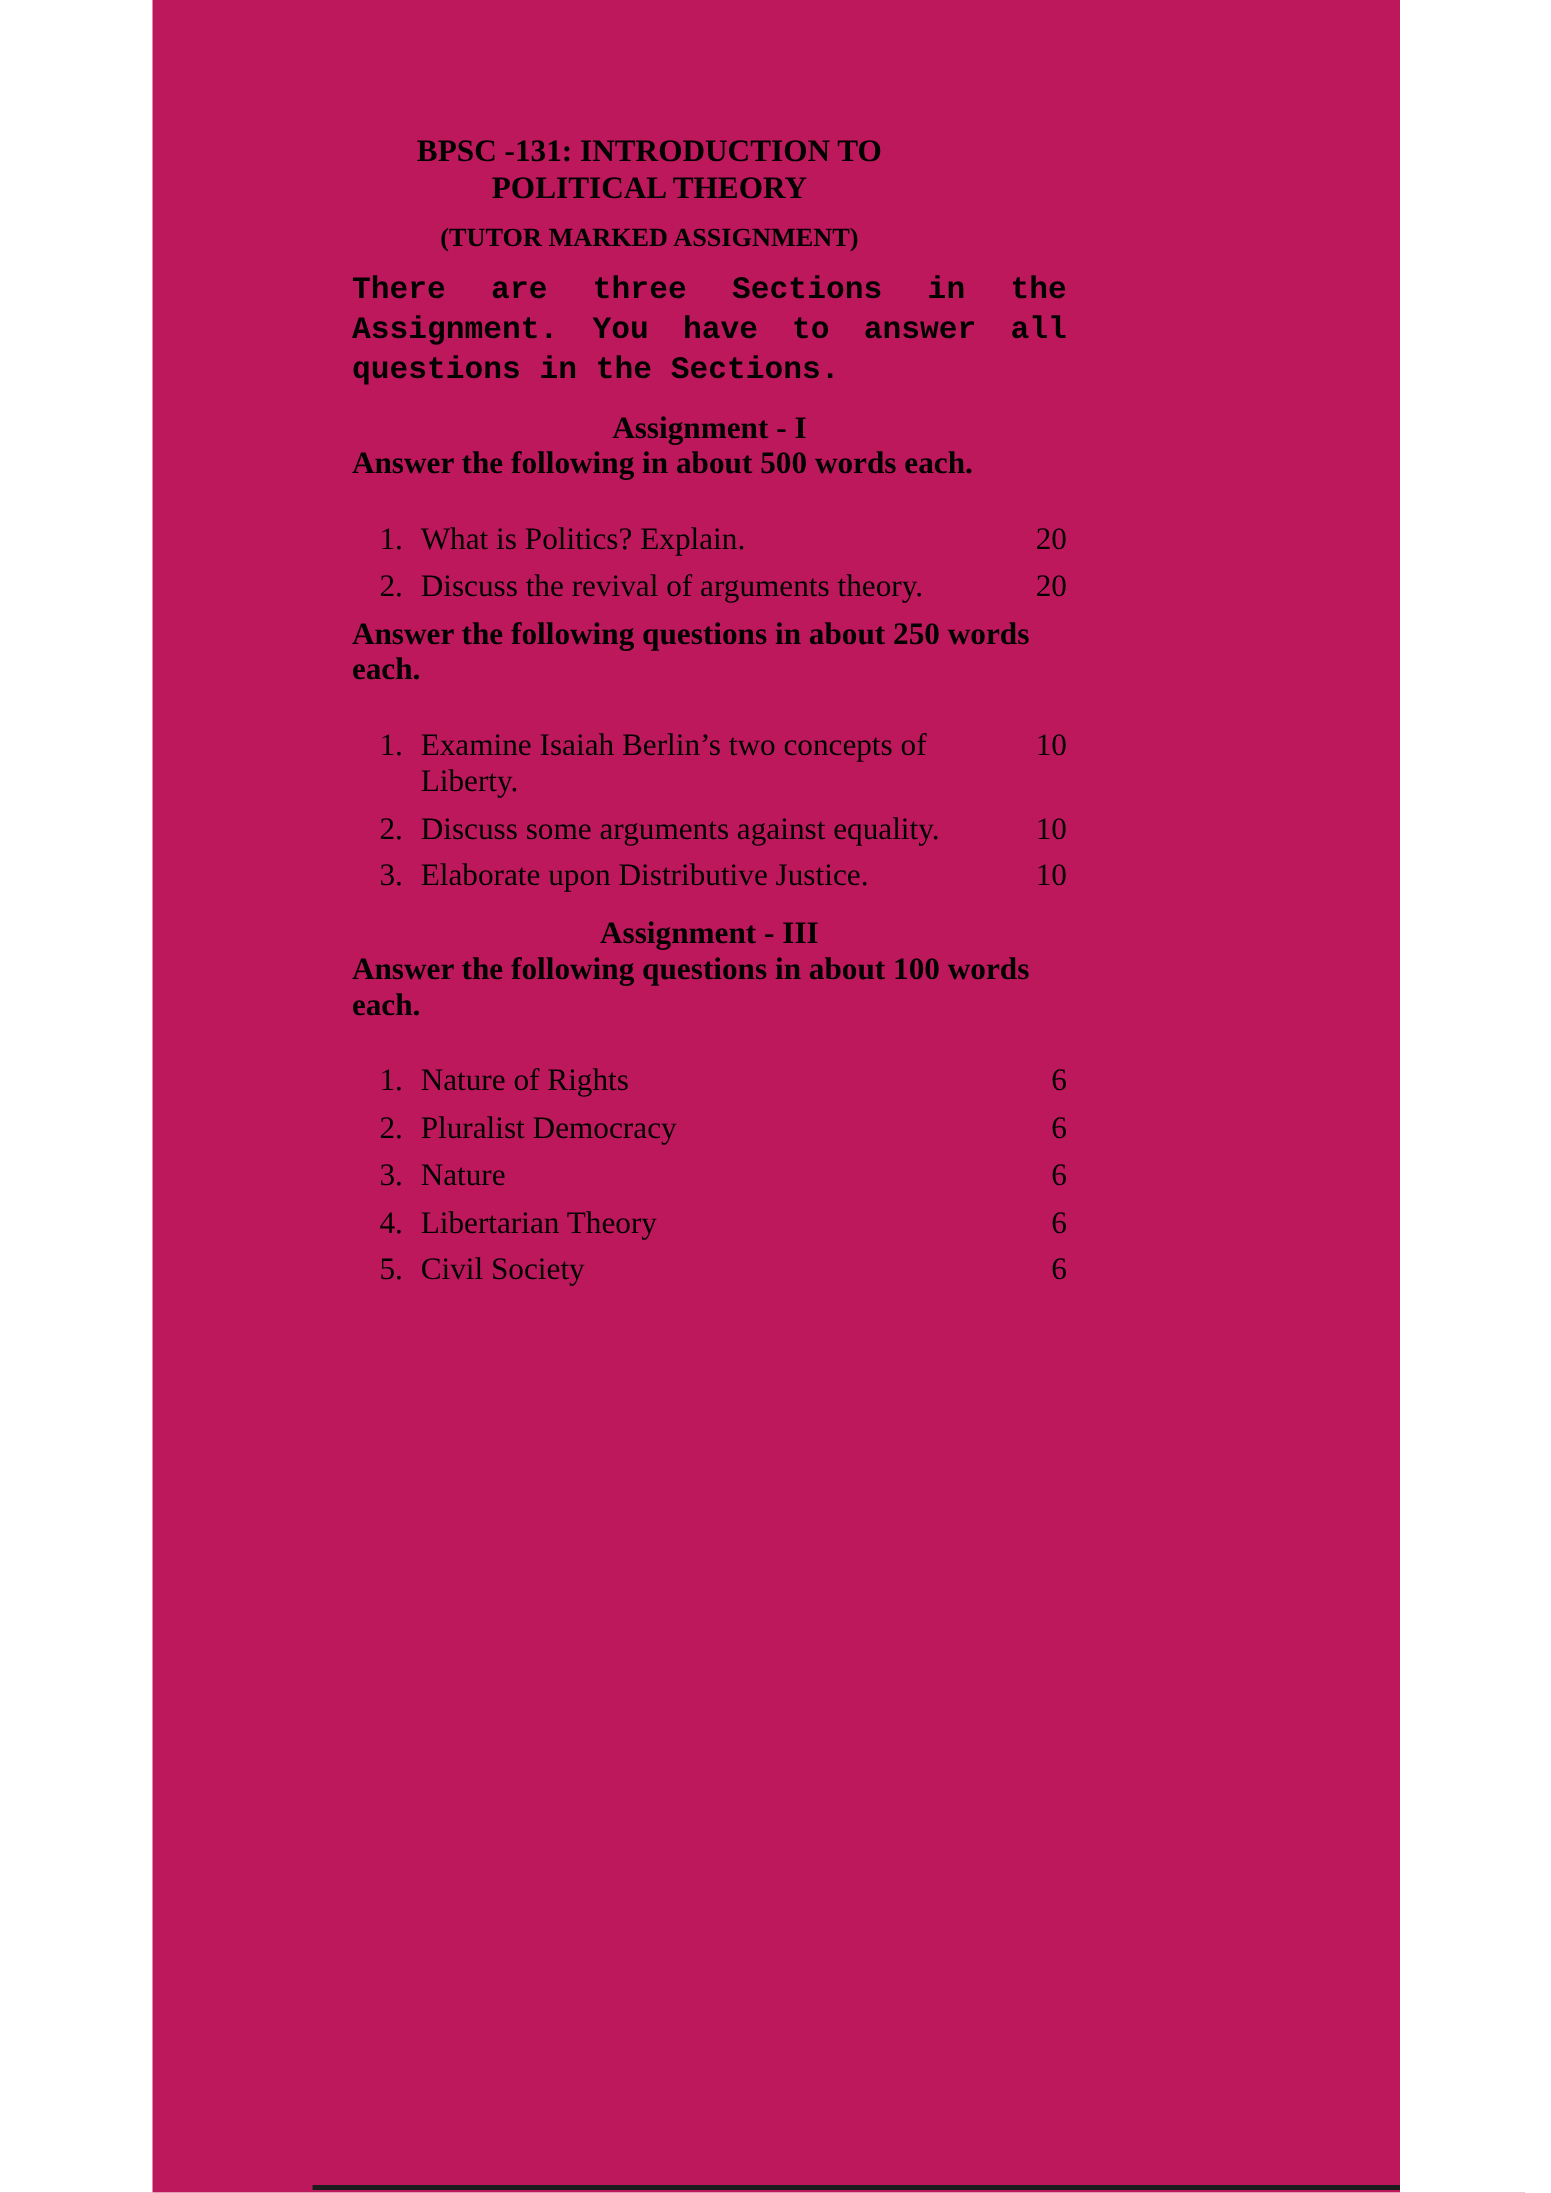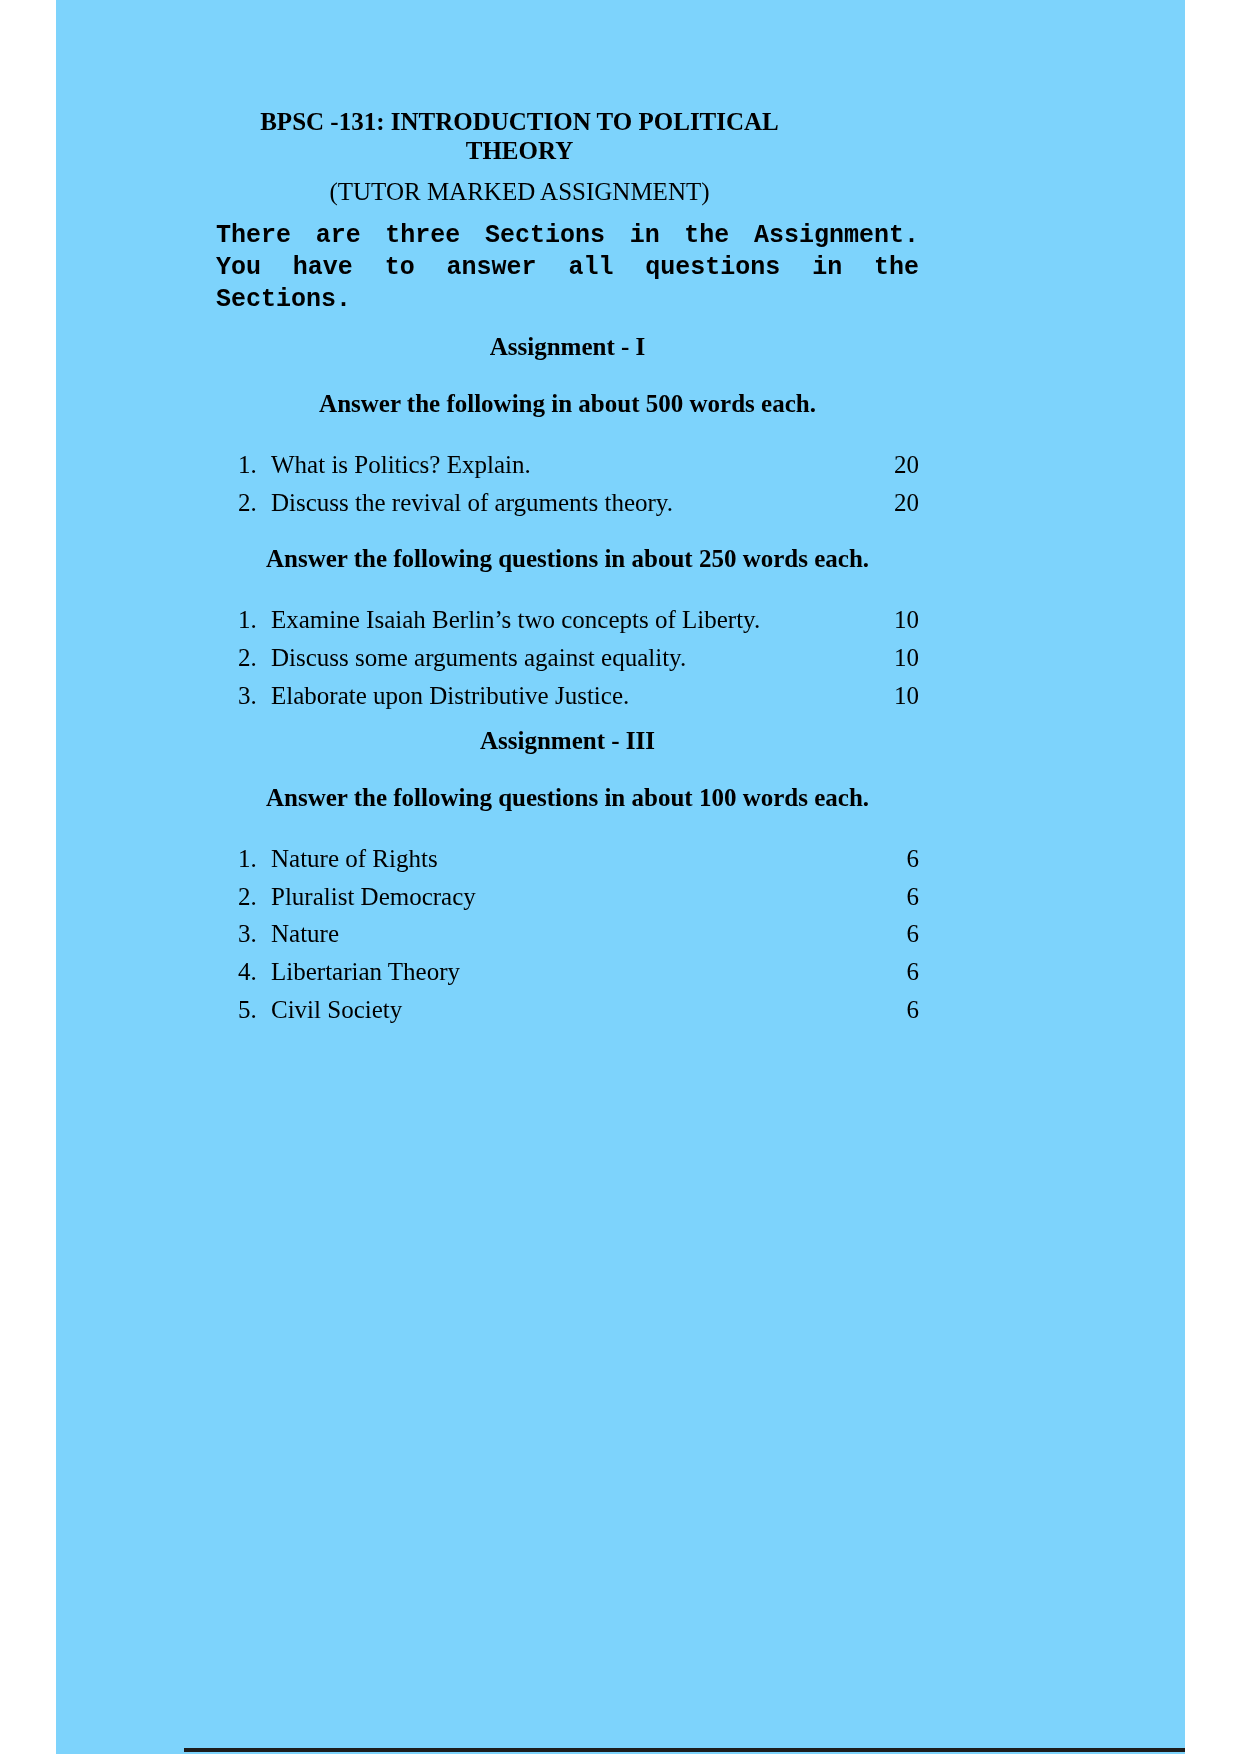--- a/index.html
+++ b/index.html
@@ -4,39 +4,39 @@
 <style>
   * { margin: 0; padding: 0; box-sizing: border-box; }
   html, body { background: #ffffff; }
   body {
     font-family: "Liberation Serif", serif;
     color: #000000;
     -webkit-font-smoothing: antialiased;
   }
   .page {
     position: relative;
-    width: 1129px;
+    width: 998px;
     min-height: 1754px;
     margin: 0 auto;
-    background: #7dd3fc;
+    background: #be185d;
     padding: 108px 266px 60px 160px;
     font-size: 25px;
   }
   .title-block {
     margin-right: 96px;
     text-align: center;
   }
   .doc-title {
     font-size: 25px;
     font-weight: bold;
     line-height: 1.15;
   }
   .doc-subtitle {
-    font-size: 25px;
-    font-weight: normal;
+    font-size: 21px;
+    font-weight: bold;
     line-height: 1.15;
     margin-top: 12px;
   }
   .meta-block {
     margin-top: 30px;
     text-align: right;
     font-weight: bold;
     line-height: 1.28;
   }
   .general-instructions {
@@ -46,24 +46,22 @@
     line-height: 1.28;
     font-family: Liberation Mono, monospace;
   }
   .section-heading {
     margin-top: 17px;
     text-align: center;
     font-weight: bold;
     line-height: 1.15;
   }
   .section-instruction {
-    margin-top: 28px;
     font-weight: bold;
     line-height: 1.15;
-    text-align: center;
   }
   .q-list {
     margin-top: 32px;
   }
   .q-row {
     display: flex;
     align-items: baseline;
     line-height: 1.15;
     margin-bottom: 9px;
   }

